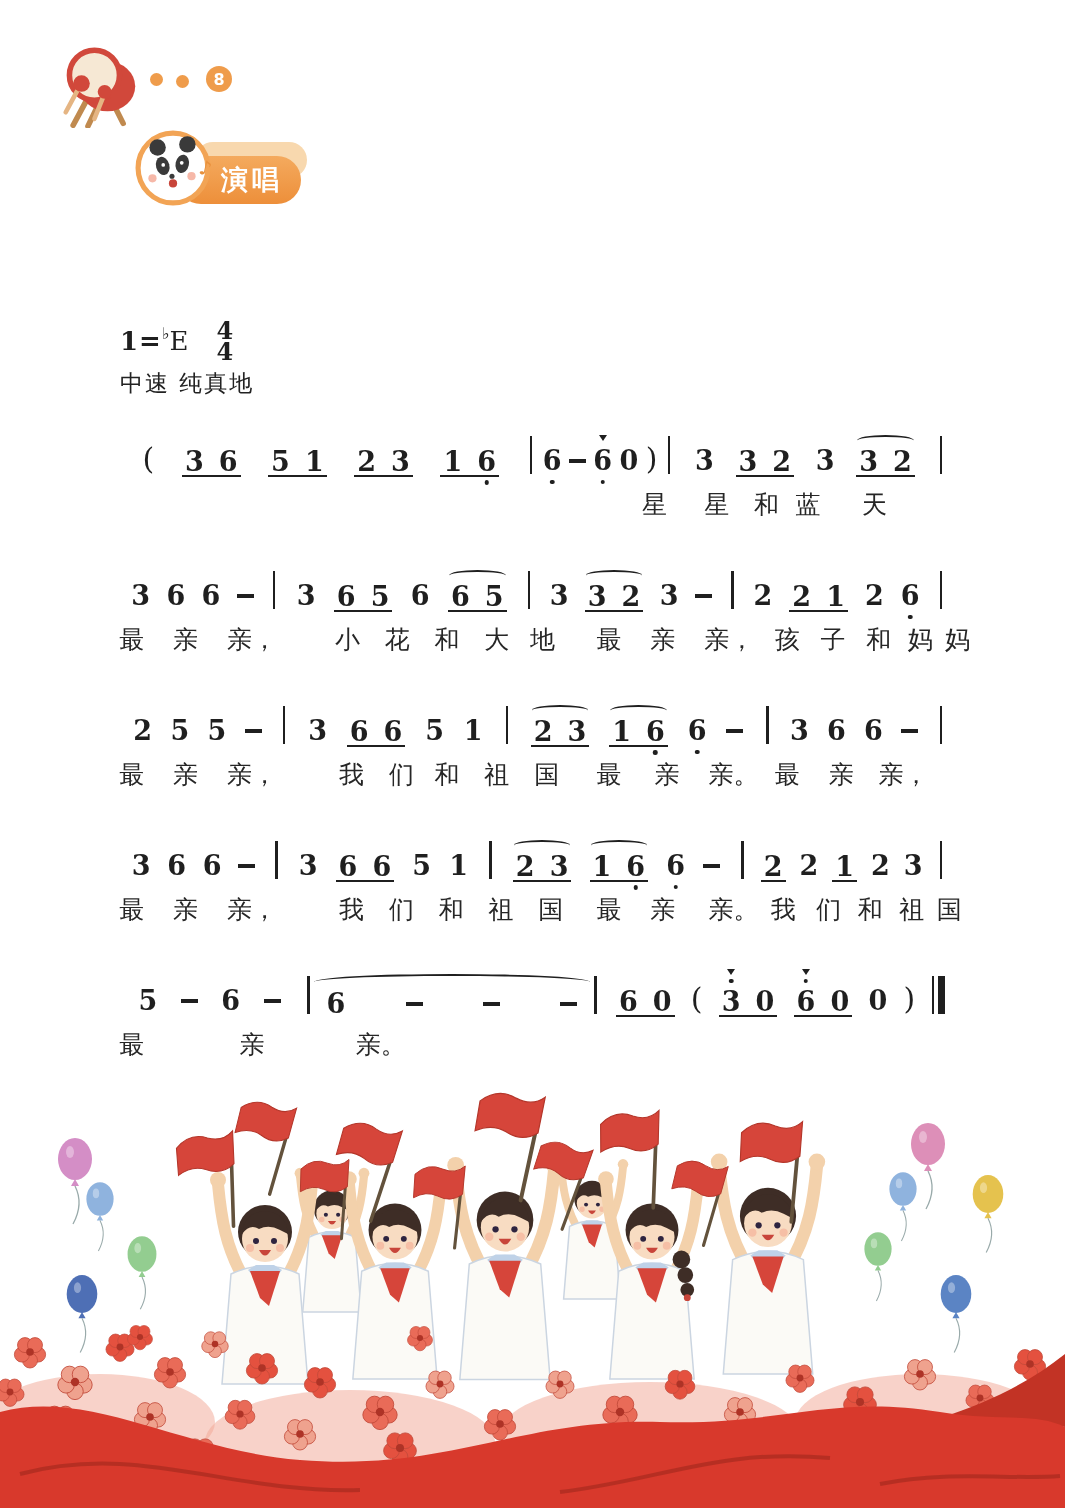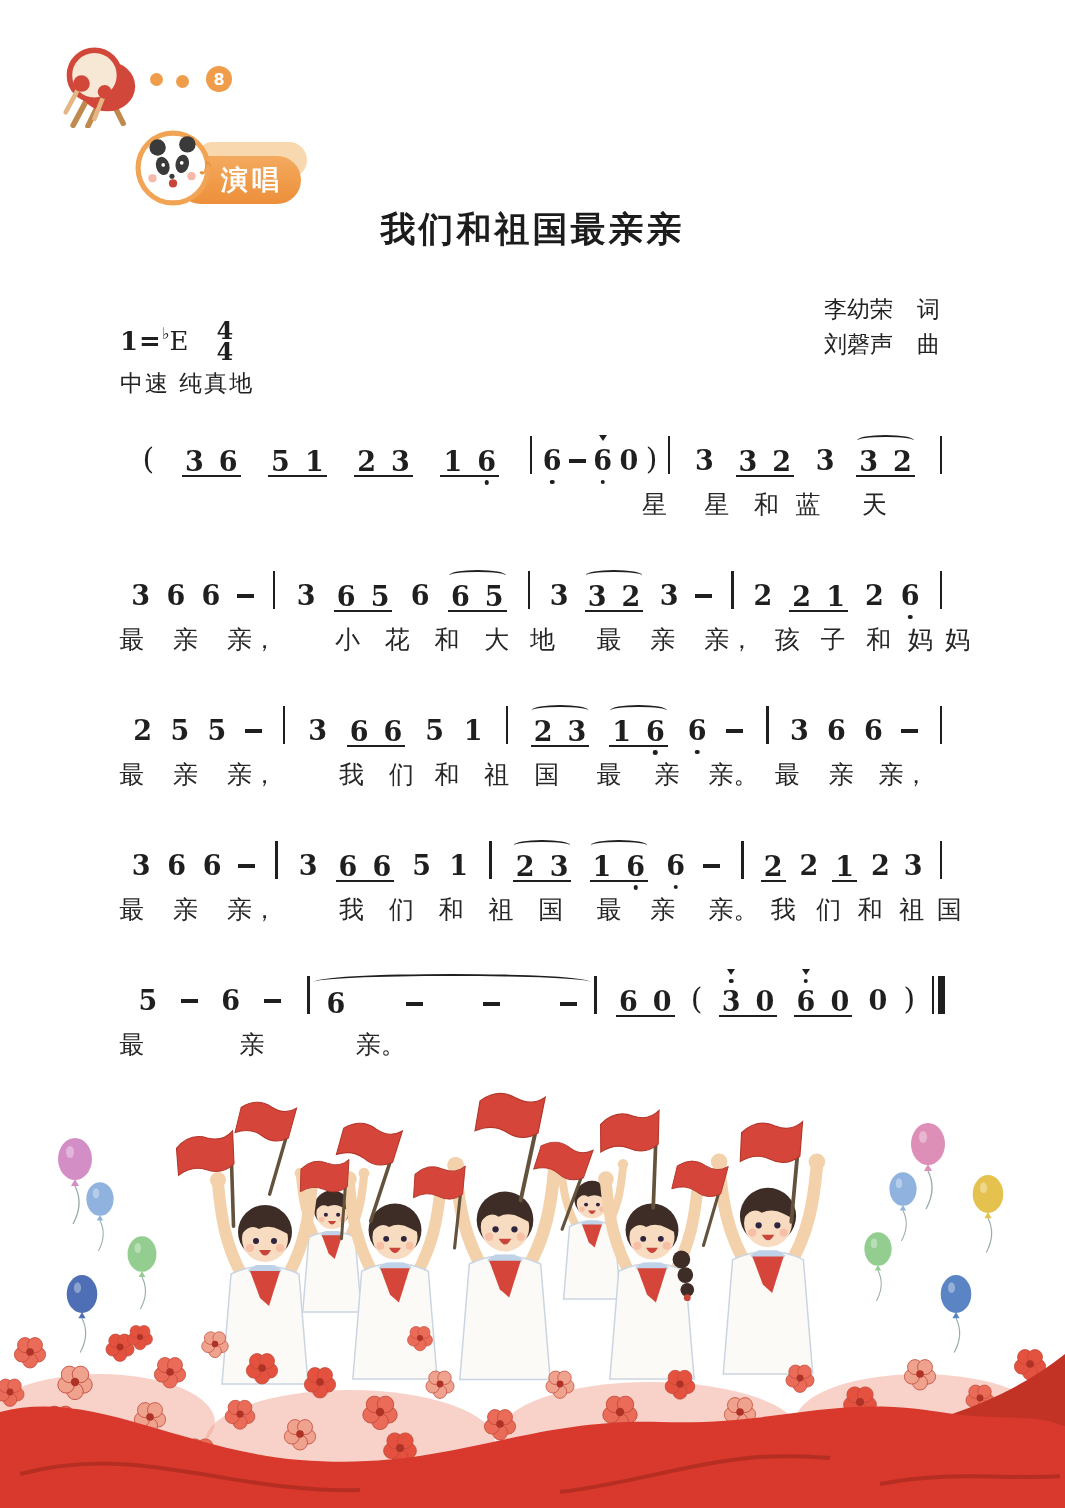--- a/index.html
+++ b/index.html
@@ -114,29 +114,20 @@
         <circle cx="45.5" cy="32" r="1.8" fill="#ffffff"></circle>
         <circle cx="36" cy="45" r="2.5" fill="#3A3A3A"></circle>
         <circle cx="37" cy="52" r="4" fill="#C8453A"></circle>
         <circle cx="17" cy="47" r="4" fill="#F6B8A8"></circle>
         <circle cx="55" cy="45" r="4" fill="#F6B8A8"></circle>
       </svg>
       <span class="note-glyph">♪</span>
     </div>
   </div>
 
-  <h1 class="title">我们和祖国最亲亲</h1>
-  <div class="credits">
-    <div>
-      <span>李幼荣</span><span class="role">词</span>
-    </div>
-    <div>
-      <span>刘磬声</span><span class="role">曲</span>
-    </div>
-  </div>
 
   <div class="keyrow">
     <span class="keybase">1=</span>
       <span class="flat">♭</span>
       <span class="keynote">E</span>
     <span class="meter">
       <span>4</span>
       <span>4</span>
     </span>
   </div>

